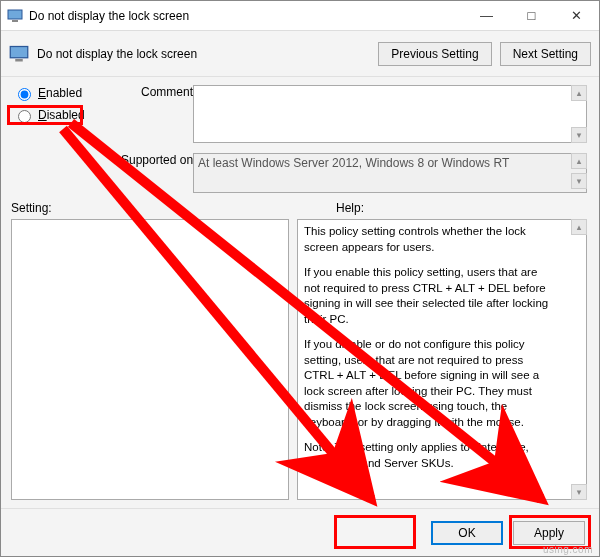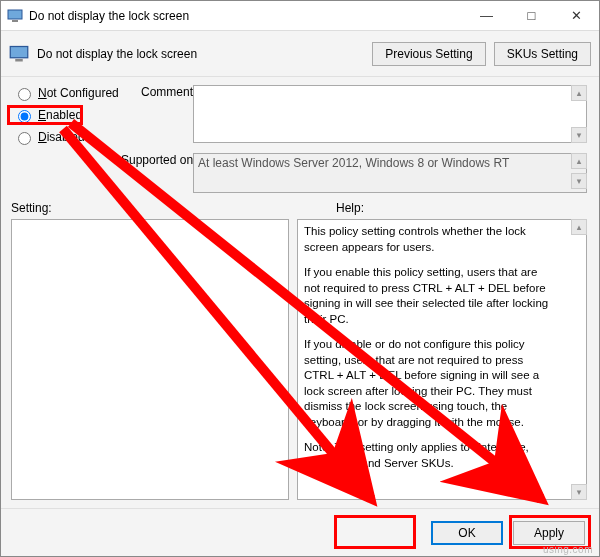--- a/index.html
+++ b/index.html
@@ -123,30 +123,26 @@
 
 <div class="header2">
   <span class="bigicon monitor-icon">
     <svg width="20" height="20" viewBox="0 0 16 16">
         <rect x="1" y="2" width="14" height="9" fill="#6fa8dc" stroke="#2b5797"></rect>
         <rect x="5" y="12" width="6" height="2" fill="#888"></rect>
       </svg>
   </span>
   <span class="title2">Do not display the lock screen</span>
   <button class="navbtn">Previous Setting</button>
-  <button class="navbtn">SKUs Setting</button>
+  <button class="navbtn">Next Setting</button>
 </div>
 
 <div class="main">
 
   <div class="radios">
-    <div class="radio-row">
-      <input type="radio" name="st" style="">
-      <label><span style="text-decoration:underline">N</span><span></span>ot C<span style="text-decoration:underline"></span>onfigured</label>
-    </div>
     <div class="radio-row">
       <input type="radio" name="st" checked="" style="">
       <label><span style="text-decoration:underline">E</span>nabled</label>
     </div>
     <div class="radio-row">
       <input type="radio" name="st" style="">
       <label><span style="text-decoration:underline">D</span>isabled</label>
     </div>
   </div>
   <div class="enabled-highlight"></div>

